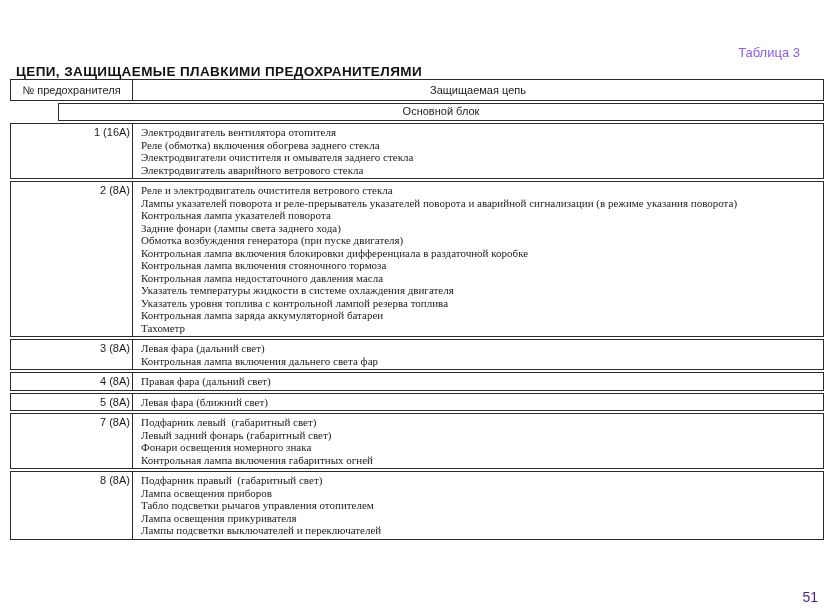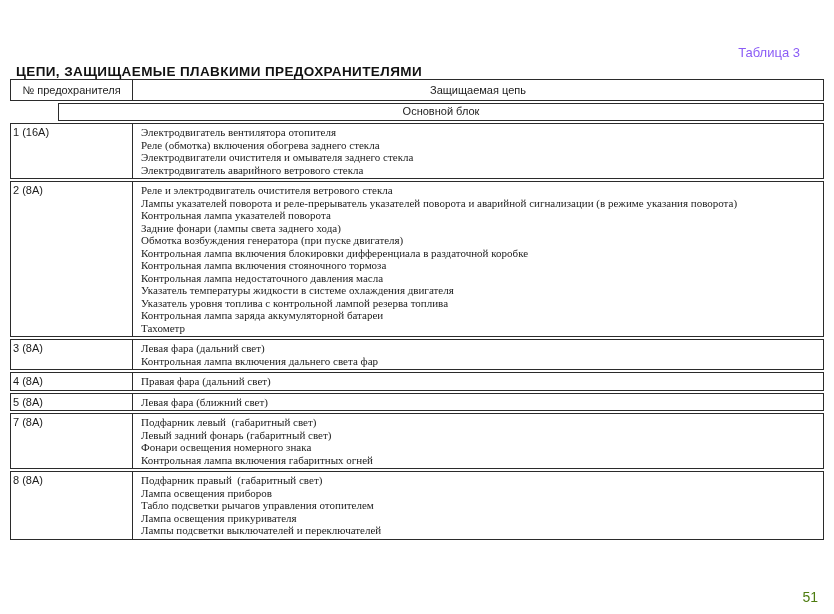--- a/index.html
+++ b/index.html
@@ -45,21 +45,21 @@
     margin-top: 2px;
     box-sizing: border-box;
     align-items: stretch;
   }
   .row.header-row { margin-top: 0; }
   .cell { box-sizing: border-box; }
   .fuse-col {
     flex: 0 0 122px;
     width: 122px;
     border-right: 1px solid #2b2b2b;
-    text-align: left;
+    text-align: right;
   }
   .circuit-col { flex: 1 1 auto; min-width: 0; }
   .header-row .cell {
     padding: 3.5px 2px;
     font-size: 11px;
     line-height: 13px;
     text-align: center;
   }
   .section-row {
     justify-content: center;
@@ -83,21 +83,21 @@
     line-height: 12.5px;
     white-space: pre;
     overflow: hidden;
     color: #1c1c1c;
   }
   .page-number {
     position: absolute;
     top: 589px;
     right: 16px;
     font-size: 14px;
-    color: #4d7c0f;
+    color: #4c1d95;
   }
 </style>
 </head>
 <body>
 
 <div class="page">
 
   <div class="table-caption">Таблица 3</div>
 
   <h1 class="doc-title">ЦЕПИ, ЗАЩИЩАЕМЫЕ ПЛАВКИМИ ПРЕДОХРАНИТЕЛЯМИ</h1>

